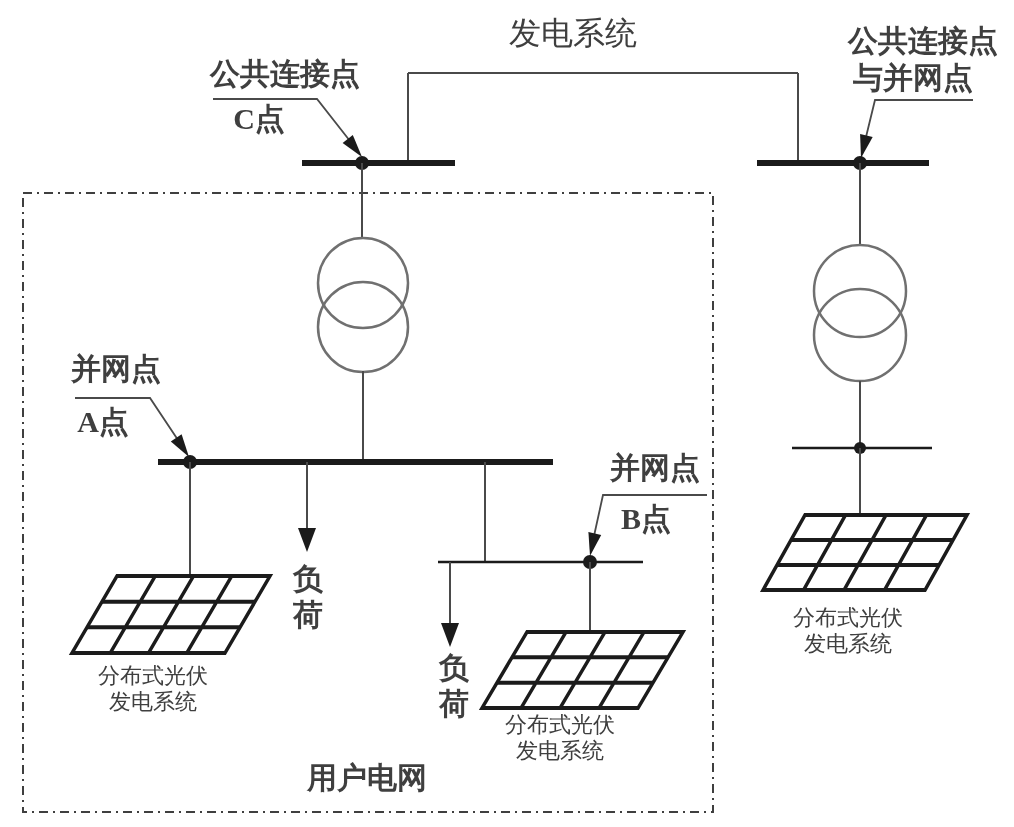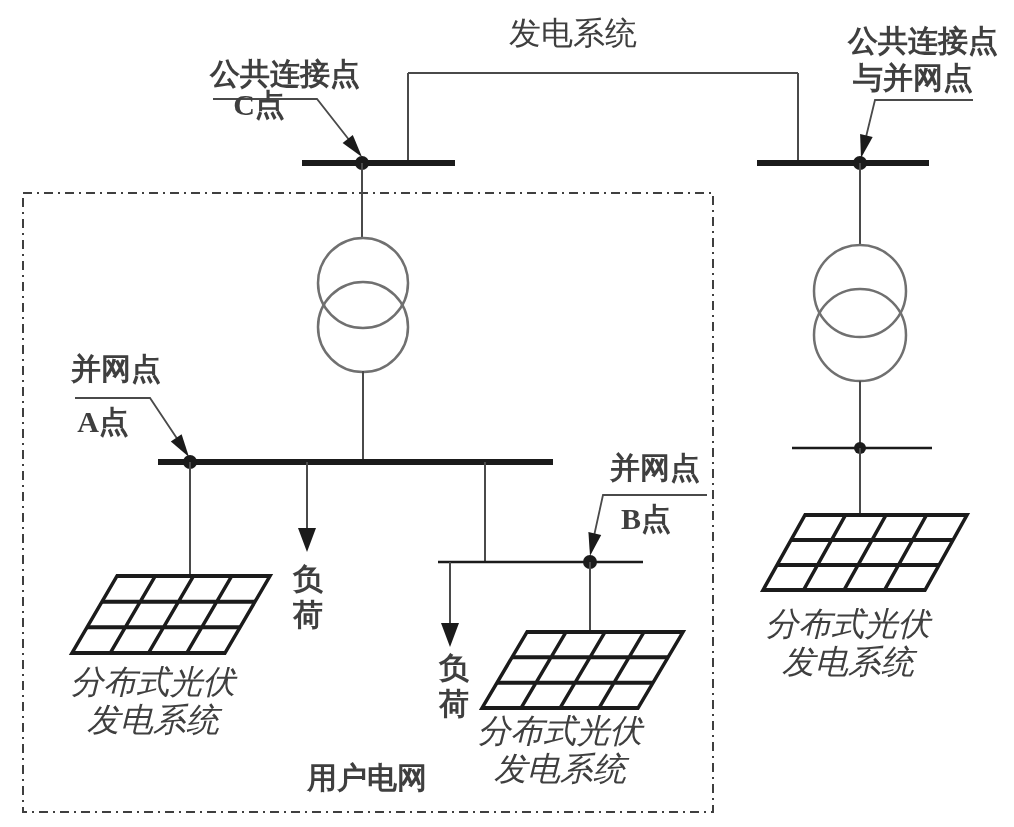--- a/index.html
+++ b/index.html
@@ -18,21 +18,21 @@
   .xfmr{stroke:var(--transformer-stroke,#707070);stroke-width:2.5;fill:none;}
   .dot{fill:var(--line-dark,#1b1b1b);}
   .arr{fill:var(--line-dark,#1b1b1b);}
   .pv rect,.pv path{stroke:var(--line-dark,#1b1b1b);stroke-width:4;fill:none;}
   .boundary{stroke:var(--boundary,#3f3f3f);stroke-width:2;fill:none;stroke-dasharray:9 5 2 5;}
   
   .lbl{
     position:absolute;color:var(--text,#3f3f3f);
     text-align:center;line-height:1.16;white-space:nowrap;
   }
-  .s32{font-size:32px;} .s30{font-size:30px;font-weight:bold;} .s28{font-size:33px;font-style:italic;}
+  .s32{font-size:32px;} .s30{font-size:30px;font-weight:bold;} .s28{font-size:22px;}
   .vert{white-space:normal;word-break:break-all;line-height:1.2;text-align:center;}
 </style>
 </head>
 <body>
 
 <div class="stage">
 
   <svg width="1014" height="827" viewBox="0 0 1014 827">
 
     <rect class="boundary" x="23" y="193" width="690" height="619"></rect>
@@ -97,21 +97,21 @@
 
     <g class="pv" transform="translate(805,515) skewX(-29.2)">
       <rect x="0" y="0" width="162" height="75"></rect>
       <path d="M0 25 H162 M0 50 H162 M40.5 0 V75 M81 0 V75 M121.5 0 V75"></path>
     </g>
   </svg>
 
   <div class="lbl s32" style="left:448px;top:15px;width:250px">发电系统</div>
 
   <div class="lbl s30" style="left:200px;top:57px;width:170px">公共连接点</div>
-  <div class="lbl s30" style="left:209px;top:88px;width:100px">C点</div>
+  <div class="lbl s30" style="left:209px;top:102px;width:100px">C点</div>
 
   <div class="lbl s30" style="left:841px;top:24px;width:164px">公共连接点</div>
   <div class="lbl s30" style="left:833px;top:61px;width:160px">与并网点</div>
 
   <div class="lbl s30" style="left:64px;top:352px;width:104px">并网点</div>
   <div class="lbl s30" style="left:53px;top:405px;width:100px">A点</div>
 
   <div class="lbl s30" style="left:605px;top:451px;width:100px">并网点</div>
   <div class="lbl s30" style="left:596px;top:502px;width:100px">B点</div>
 

